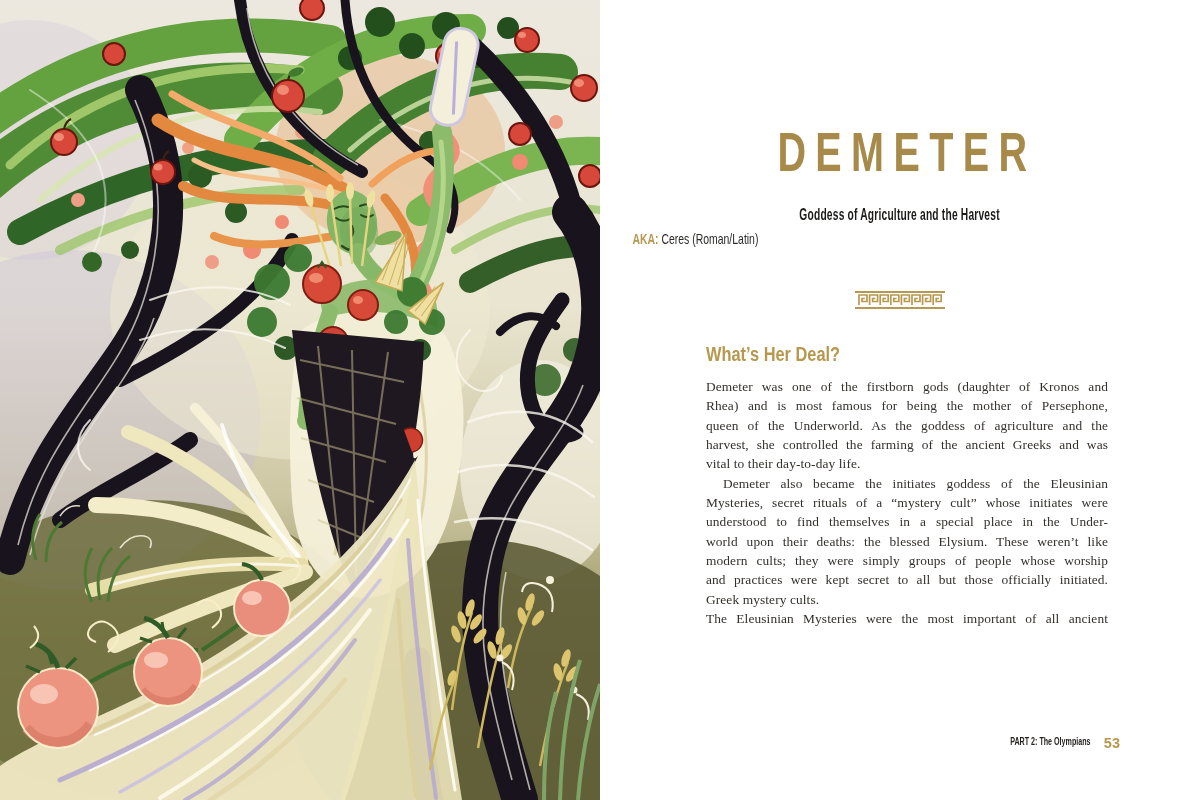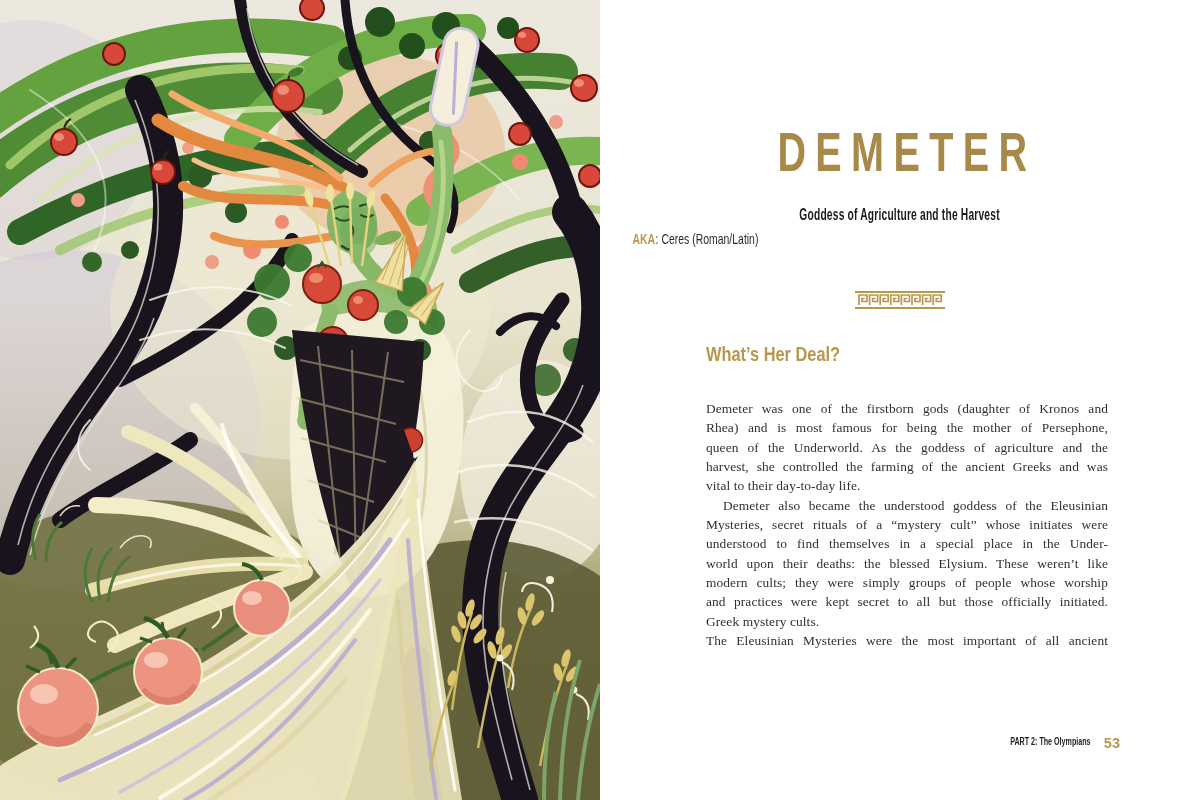--- a/index.html
+++ b/index.html
@@ -42,21 +42,21 @@
   .heading-wrap { position:absolute; top:342px; left:106px; }
   .heading-text {
     display:inline-block; transform:scaleX(0.78); transform-origin:left center;
     font-weight:bold; font-size:21px; line-height:23px; white-space:nowrap;
     color:var(--accent_gold,#b6984e);
   }
 
   .body-block {
     position:absolute; top:377px; left:106px; width:402px;
     font-family:"Liberation Serif", serif; font-size:13.4px; line-height:19.35px;
-    color:#33302c; letter-spacing:0.1px;margin-top:22px;
+    color:#33302c; letter-spacing:0.1px;
   }
   .body-block .line { text-align:justify; text-align-last:justify; }
   .body-block .line.last { text-align-last:left; }
   .body-block .line.indent { text-indent:17px; }
 
   .footer-row {
     position:absolute; top:735px; right:80px;
     display:flex; align-items:flex-start; gap:13px;
   }
   .part-label {
@@ -444,21 +444,21 @@
     <div class="heading-wrap">
       <span class="heading-text">What’s Her Deal?</span>
     </div>
 
     <div class="body-block">
         <div class="line">Demeter was one of the firstborn gods (daughter of Kronos and</div>
         <div class="line">Rhea) and is most famous for being the mother of Persephone,</div>
         <div class="line">queen of the Underworld. As the goddess of agriculture and the</div>
         <div class="line">harvest, she controlled the farming of the ancient Greeks and was</div>
         <div class="line last">vital to their day-to-day life.</div>
-        <div class="line indent">Demeter also became the understood goddess of the Eleusinian</div>
+        <div class="line indent">Demeter also became the initiates goddess of the Eleusinian</div>
         <div class="line">Mysteries, secret rituals of a “mystery cult” whose initiates were</div>
         <div class="line">understood to find themselves in a special place in the Under-</div>
         <div class="line">world upon their deaths: the blessed Elysium. These weren’t like</div>
         <div class="line">modern cults; they were simply groups of people whose worship</div>
         <div class="line">and practices were kept secret to all but those officially initiated.</div>
         <div class="line last">Greek mystery cults.</div>
         <div class="line">The Eleusinian Mysteries were the most important of all ancient</div>
       </div>
 
     <div class="footer-row">

